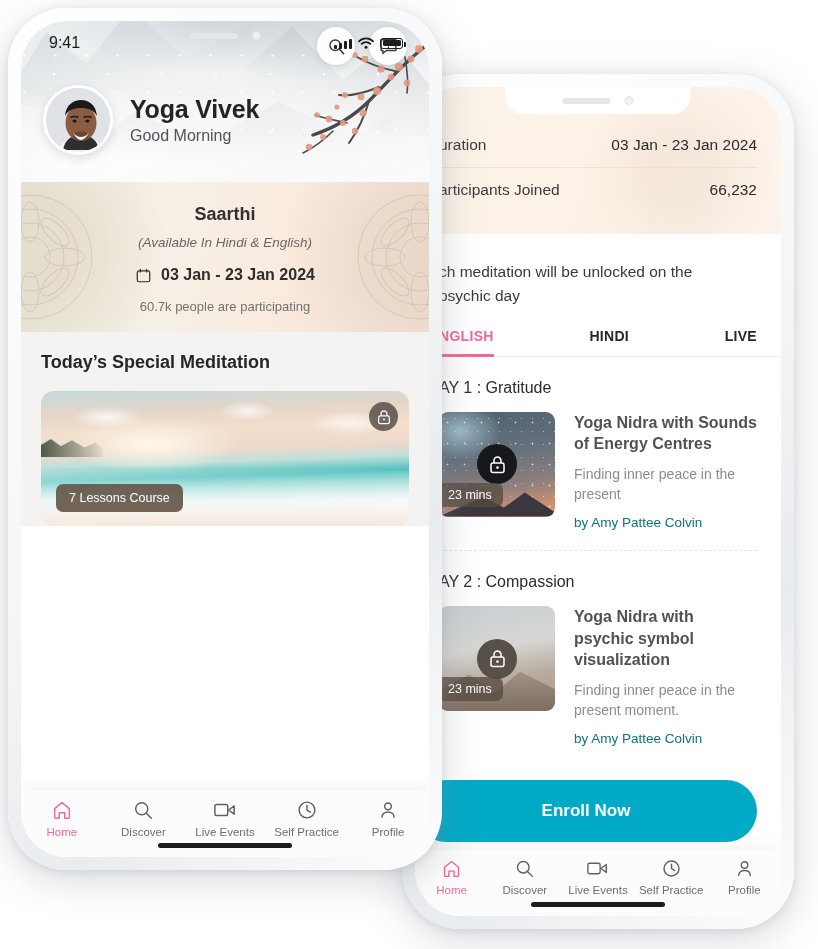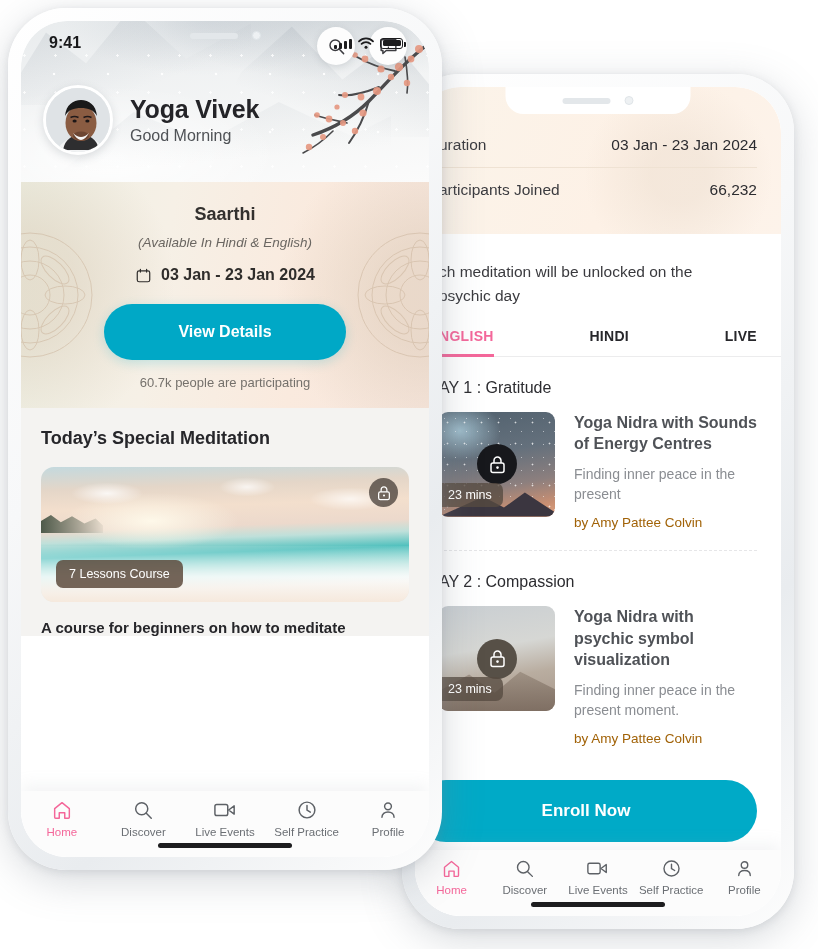--- a/index.html
+++ b/index.html
@@ -52,21 +52,21 @@
 
   .homebar {
     position: absolute; bottom: 9px; left: 50%; transform: translateX(-50%);
     width: 134px; height: 5px; border-radius: 3px; background: #1d1d1f; z-index: 45;
   }
 
   
   .statusbar {
     position: relative; height: 44px; padding: 0 26px 0 28px;
     display: flex; align-items: center; justify-content: space-between;
-    font-size: 16px; font-weight: bold; color: #19191b; z-index: 30;
+    font-size: 16px; font-weight: normal; color: #19191b; z-index: 30;
   }
   .sb-icons { display: flex; align-items: center; gap: 6px; }
   .bars { display: flex; align-items: flex-end; gap: 2px; height: 11px; }
   .bars i { width: 3px; background: #1d1d1f; border-radius: 1px; display: block; }
   .bars i:nth-child(1){height:4px} .bars i:nth-child(2){height:6px}
   .bars i:nth-child(3){height:8px} .bars i:nth-child(4){height:10px}
   .batt { width: 23px; height: 11px; border: 1.4px solid #1d1d1f; border-radius: 3px; position: relative; }
   .batt::after { content:""; position:absolute; right:-3.5px; top:3px; width:2px; height:5px; background:#1d1d1f; border-radius:0 1px 1px 0; }
   .batt i { position:absolute; inset:1.5px; background:#1d1d1f; border-radius:1.5px; display:block; }
 
@@ -206,21 +206,21 @@
   .thumb .lockc { position: absolute; top: 50%; left: 50%; transform: translate(-50%,-50%);
     width: 40px; height: 40px; border-radius: 50%; z-index: 5;
     display: flex; align-items: center; justify-content: center; cursor: pointer; }
   .thumb.night .lockc { background: #17181c; }
   .thumb.mount .lockc { background: #575047; }
   .mins { position: absolute; left: 0; bottom: 10px; padding: 5px 11px 5px 9px; z-index: 6;
     border-top-right-radius: 7px; border-bottom-right-radius: 7px;
     background: rgba(86,74,64,.78); color: #fff; font-size: 12.5px; }
   .d-t { font-size: 16px; font-weight: bold; color: #4f5257; line-height: 1.33; }
   .d-d { font-size: 14px; color: #8a8d92; margin-top: 11px; line-height: 1.4; }
-  .d-a { font-size: 13.5px; color: #a16207; margin-top: 11px; }
+  .d-a { font-size: 13.5px; color: #0f766e; margin-top: 11px; }
   .dashed { margin: 20px 24px 0; border-top: 1.5px dashed #e6e6e8; }
   .enroll { position: absolute; left: 0; right: 24px; bottom: 74px; height: 62px; border: none;
     border-radius: 31px; background: #00aac7; color: #fff; font-size: 17px; font-weight: bold;
     font-family: inherit; cursor: pointer; z-index: 32; }
 </style>
 </head>
 <body>
 
 <div id="stage">
 
@@ -485,40 +485,38 @@
 
           <div class="s-title">Saarthi</div>
           <div class="s-avail">(Available In Hindi &amp; English)</div>
           <div class="s-date">
             <svg width="17" height="17" viewBox="0 0 24 24" fill="none">
               <rect x="3.2" y="5.4" width="17.6" height="15.4" rx="2.6" stroke="#2f2d2b" stroke-width="1.7"></rect>
               <path d="M7.6 3.2v4M16.4 3.2v4" stroke="#2f2d2b" stroke-width="1.7" stroke-linecap="round"></path>
             </svg>
             <span>03 Jan - 23 Jan 2024</span>
           </div>
-          <button class="s-cta">View Details</button>
           <div class="s-part">60.7k people are participating</div>
         </div>
 
         <div class="special">
           <div class="sp-title">Today’s Special Meditation</div>
           <div class="beach">
             <div class="beach-clouds"></div>
             <div class="palm"></div>
             <div class="beach-wave"></div>
             <div class="lockbtn">
               <svg width="14" height="16" viewBox="0 0 17 19" fill="none">
                 <rect x="2" y="8" width="13" height="9.5" rx="2" stroke="#fff" stroke-width="1.5"></rect>
                 <path d="M5 8V5.6A3.5 3.5 0 0 1 12 5.6V8" stroke="#fff" stroke-width="1.5"></path>
                 <circle cx="8.5" cy="12.6" r="1.3" fill="#fff"></circle>
               </svg>
             </div>
             <div class="lessons">7 Lessons Course</div>
           </div>
-          <div class="sp-foot">A course for beginners on how to meditate</div>
         </div>
 
         <div class="tabbar">
           <div class="tab active">
             <svg width="22" height="22" viewBox="0 0 24 24" fill="none">
               <path d="M4 10.5 12 4l8 6.5V20a1 1 0 0 1-1 1h-4v-6h-6v6H5a1 1 0 0 1-1-1z" stroke="#f4679a" stroke-width="1.6" stroke-linejoin="round"></path>
             </svg>
             <span>Home</span>
           </div>
           <div class="tab">

